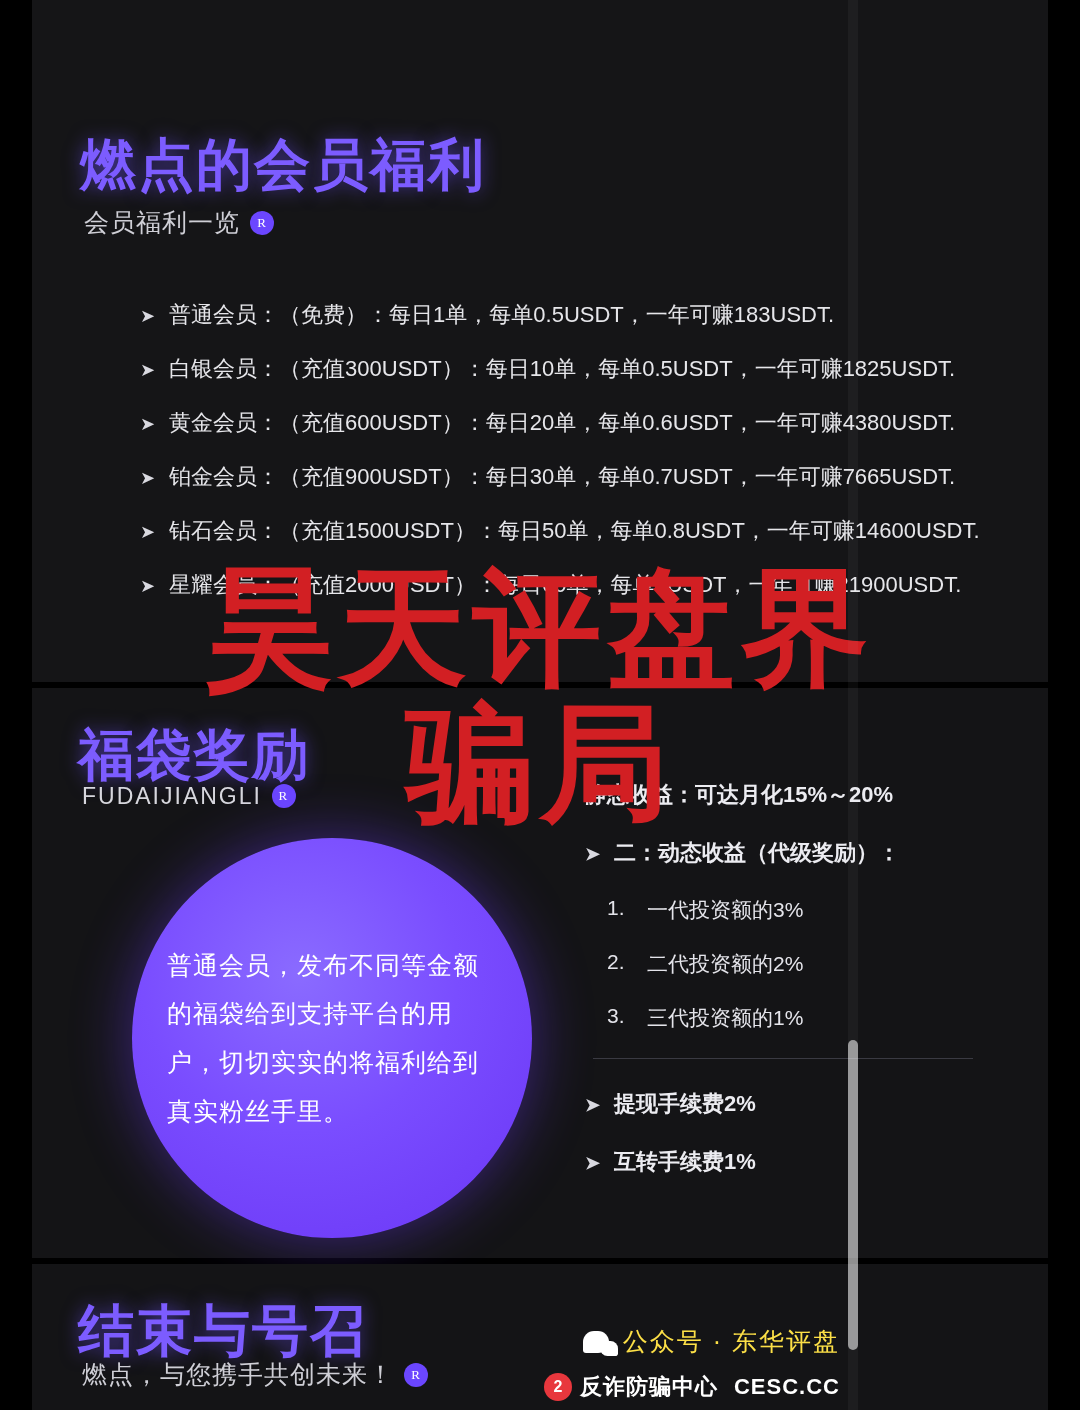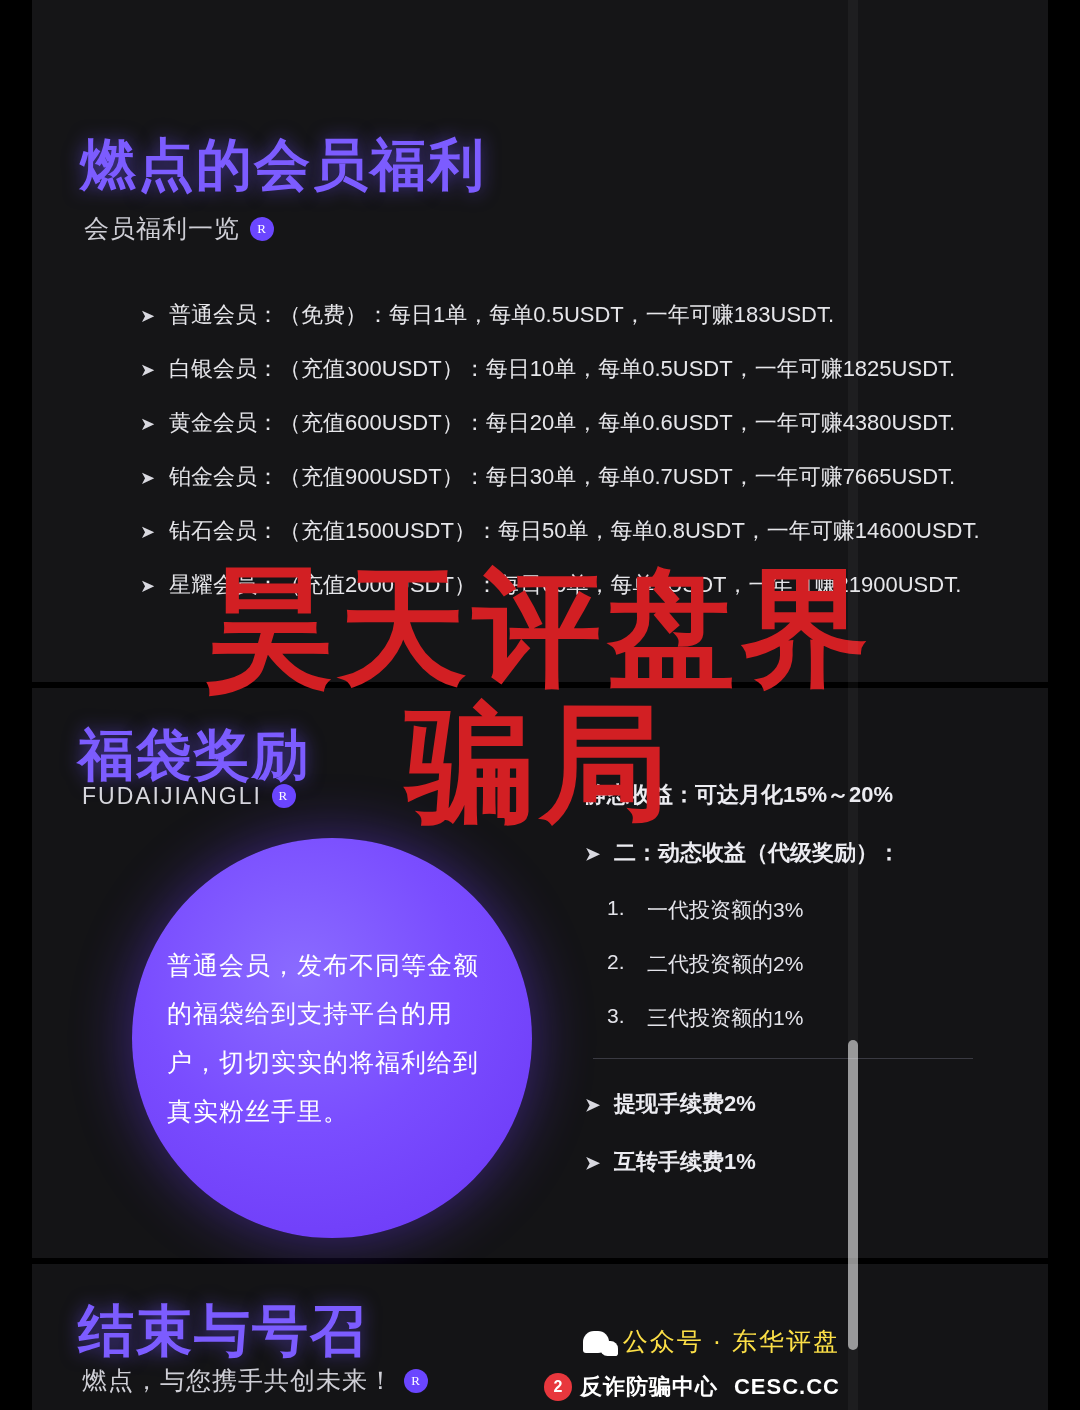--- a/index.html
+++ b/index.html
@@ -31,21 +31,20 @@
     font-size: 56px;
     font-weight: bold;
     color: #7c5cff;
     letter-spacing: 2px;
     text-shadow: 0 0 18px rgba(110,80,255,0.55);
   }
   .slide-sub {
     font-size: 25px;
     color: #cfcfd6;
     letter-spacing: 1px;
-    margin-top: 6px;
   }
   .badge-r {
     display: inline-block;
     width: 24px; height: 24px;
     border-radius: 50%;
     background: #6b46ff;
     color: #fff;
     font-size: 13px;
     line-height: 24px;
     text-align: center;

